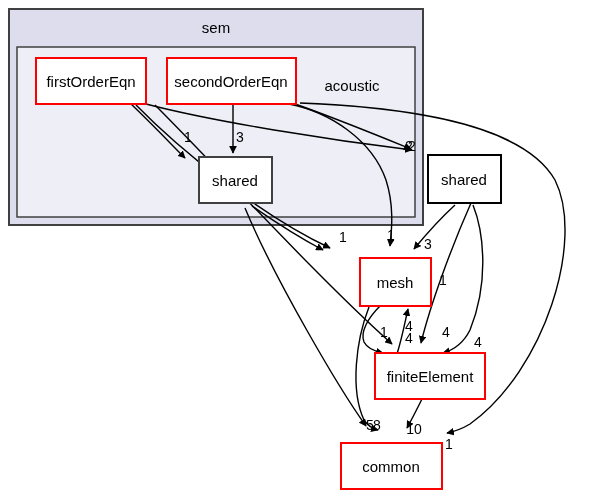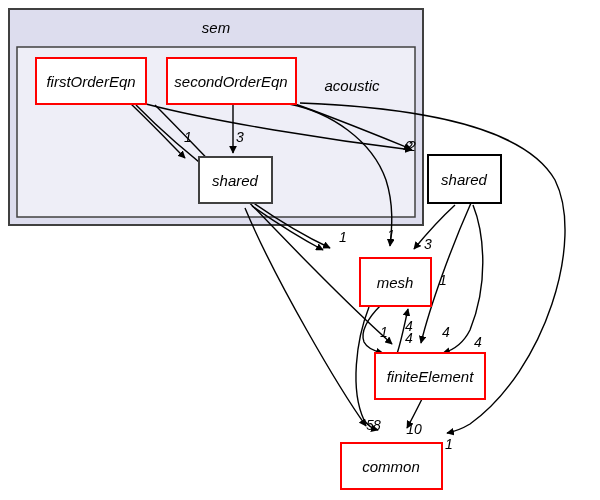--- a/index.html
+++ b/index.html
@@ -1,19 +1,19 @@
 <!DOCTYPE html>
 <html><head>
 <meta charset="utf-8">
 <title>sem/acoustic dependency graph</title>
 <style>
   html,body{margin:0;padding:0;background:#ffffff;}
   body{width:600px;height:500px;overflow:hidden;
        font-family:"Liberation Sans","DejaVu Sans",sans-serif;}
-  #graph{position:absolute;left:0;top:0;width:479px;height:500px;font-style:italic;}
+  #graph{position:absolute;left:0;top:0;width:479px;height:500px;}
   .clusterLabel{font-size:15px;fill:#000;}
   .nodeLabel{font-size:15px;fill:#000;}
   .edgeLabel{font-size:14px;fill:#000;}
   svg text{ font-family:"Liberation Sans","DejaVu Sans",sans-serif; }
 </style>
 </head>
 <body>
 
 <div id="graph">
 <svg width="600" height="500" viewBox="0 0 600 500" xmlns="http://www.w3.org/2000/svg">

